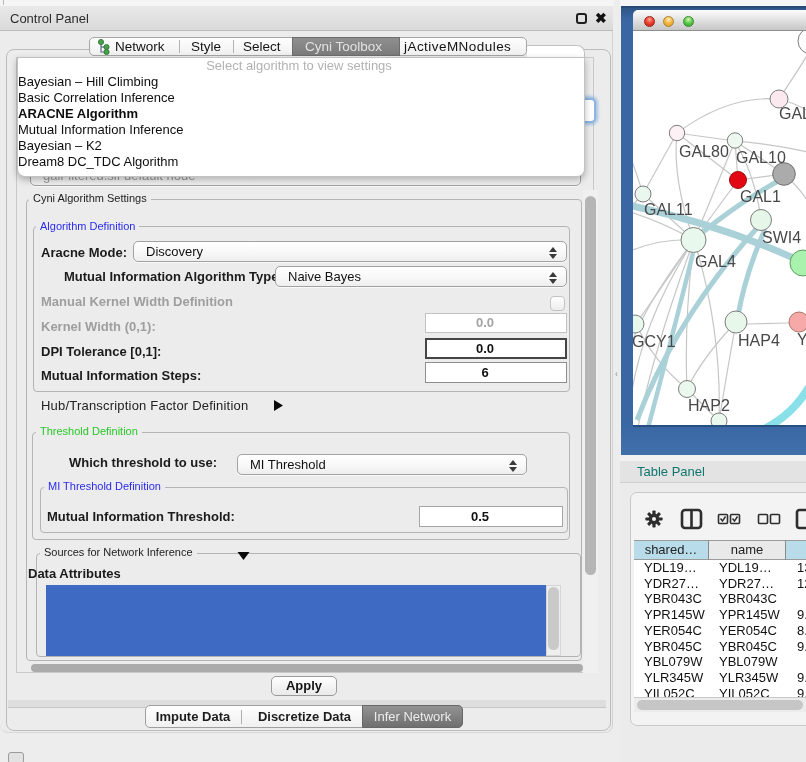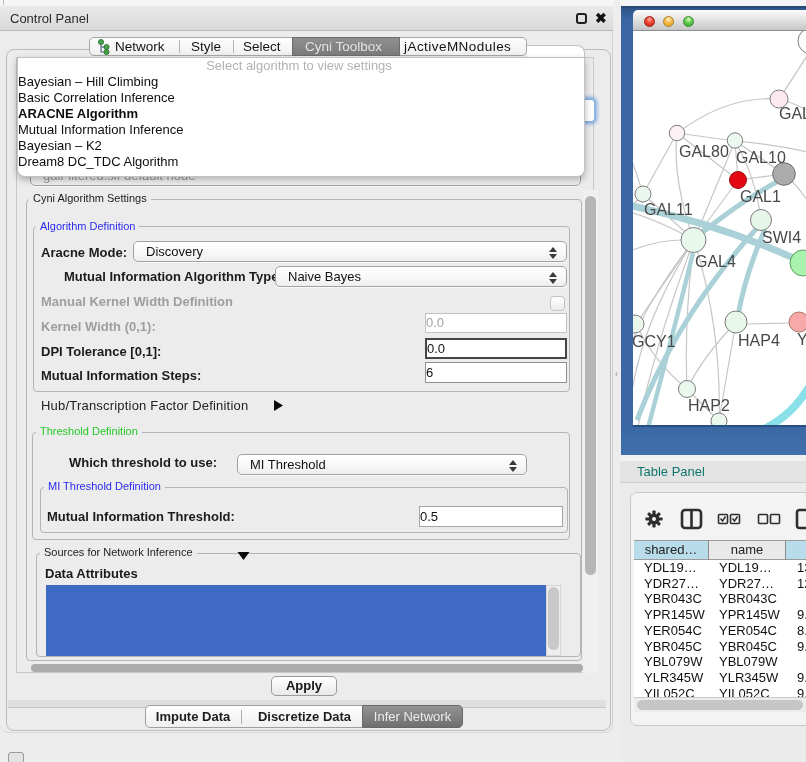--- a/index.html
+++ b/index.html
@@ -8,21 +8,21 @@
 .abs{position:absolute;}
 #stage{position:relative;width:806px;height:762px;}
 .lbl{position:absolute;font-size:13px;font-weight:bold;color:#1b1b1b;line-height:14px;white-space:nowrap;}
 .lblg{color:#9e9e9e;}
 .grp{position:absolute;border:1px solid #b4b4b4;border-radius:4px;}
 .gtitle{position:absolute;font-size:11px;line-height:13px;background:#ececec;padding:0 4px;white-space:nowrap;}
 .combo{position:absolute;background:linear-gradient(#ffffff,#f7f7f7 60%,#eeeeee);border:1px solid #a2a2a2;border-radius:5px;font-size:13px;color:#111;line-height:19px;padding-left:12px;box-shadow:0 1px 0 rgba(255,255,255,.7);}
 .car{position:absolute;right:9px;width:0;height:0;border-left:4px solid transparent;border-right:4px solid transparent;}
 .caru{top:5px;border-bottom:5px solid #3a3a3a;}
 .card{top:12px;border-top:5px solid #3a3a3a;}
-.fld{position:absolute;background:#fff;font-size:13px;color:#111;text-align:left;padding-right:22px;line-height:18px;}
+.fld{position:absolute;background:#fff;font-size:13px;color:#111;text-align:center;padding-right:22px;line-height:18px;font-weight:bold;}
 </style>
 </head>
 <body>
 <div id="stage">
 
 <div class="abs" style="left:0;top:0;width:806px;height:6px;background:#f5f5f5;"></div>
 <div class="abs" style="left:3px;top:0;width:1px;height:5px;background:#bbb;"></div>
 
 <div class="abs" style="left:0;top:6px;width:613px;height:25px;background:linear-gradient(#e9e9e9,#dadada);border-bottom:1px solid #bcbcbc;">
  <div class="abs" style="left:10px;top:0;height:25px;line-height:25px;font-size:13px;color:#2c2c2c;">Control Panel</div>
@@ -93,21 +93,21 @@
 <div class="grp" style="left:40px;top:487px;width:528px;height:46px;"></div>
 <div class="gtitle" style="left:44px;top:480px;color:#2a2af0;">MI Threshold Definition</div>
 <div class="lbl" style="left:47px;top:510px;">Mutual Information Threshold:</div>
 <div class="fld" style="left:419px;top:506px;width:144px;height:21px;border:1px solid #a5a5a5;line-height:19px;">0.5</div>
 
 <div class="grp" style="left:36px;top:553px;width:545px;height:104px;"></div>
 <div class="gtitle" style="left:40px;top:546px;color:#222;">Sources for Network Inference</div>
 <svg class="abs" style="left:237px;top:551px;" width="13" height="10">
       <polygon points="0.5,1 12.5,1 6.5,9" fill="#0a0a0a"></polygon>
     </svg>
-<div class="lbl" style="left:45px;top:567px;">Data Attributes</div>
+<div class="lbl" style="left:28px;top:567px;">Data Attributes</div>
 <div class="abs" style="left:46px;top:585px;width:500px;height:71px;background:#3e6ac4;"></div>
 <div class="abs" style="left:546px;top:585px;width:15px;height:71px;background:#eeeeee;border:1px solid #d6d6d6;"></div>
 <div class="abs" style="left:548px;top:587px;width:11px;height:63px;background:#c9c9c9;border-radius:6px;"></div>
 
 <div class="abs" style="left:271px;top:676px;width:66px;height:20px;background:linear-gradient(#ffffff,#e9e9e9);border:1px solid #9b9b9b;border-radius:5px;text-align:center;line-height:18px;font-size:13px;font-weight:bold;color:#141414;">Apply</div>
 <div class="abs" style="left:8px;top:700px;width:598px;height:8px;background:#dedede;border-bottom:1px solid #c6c6c6;"></div>
 <div class="abs" style="left:145px;top:705px;width:318px;height:23px;background:linear-gradient(#fefefe,#f0f0f0);border:1px solid #9f9f9f;border-radius:5px;"></div>
 <div class="abs" style="left:362px;top:705px;width:101px;height:23px;background:linear-gradient(#939393,#6f6f6f);border:1px solid #686868;border-radius:0 5px 5px 0;"></div>
 <div class="abs" style="left:241px;top:710px;width:1px;height:14px;background:#adadad;"></div>
 <div class="abs" style="left:145px;top:705px;width:96px;height:23px;line-height:23px;text-align:center;font-size:13px;font-weight:bold;color:#1d1d1d;">Impute Data</div>

